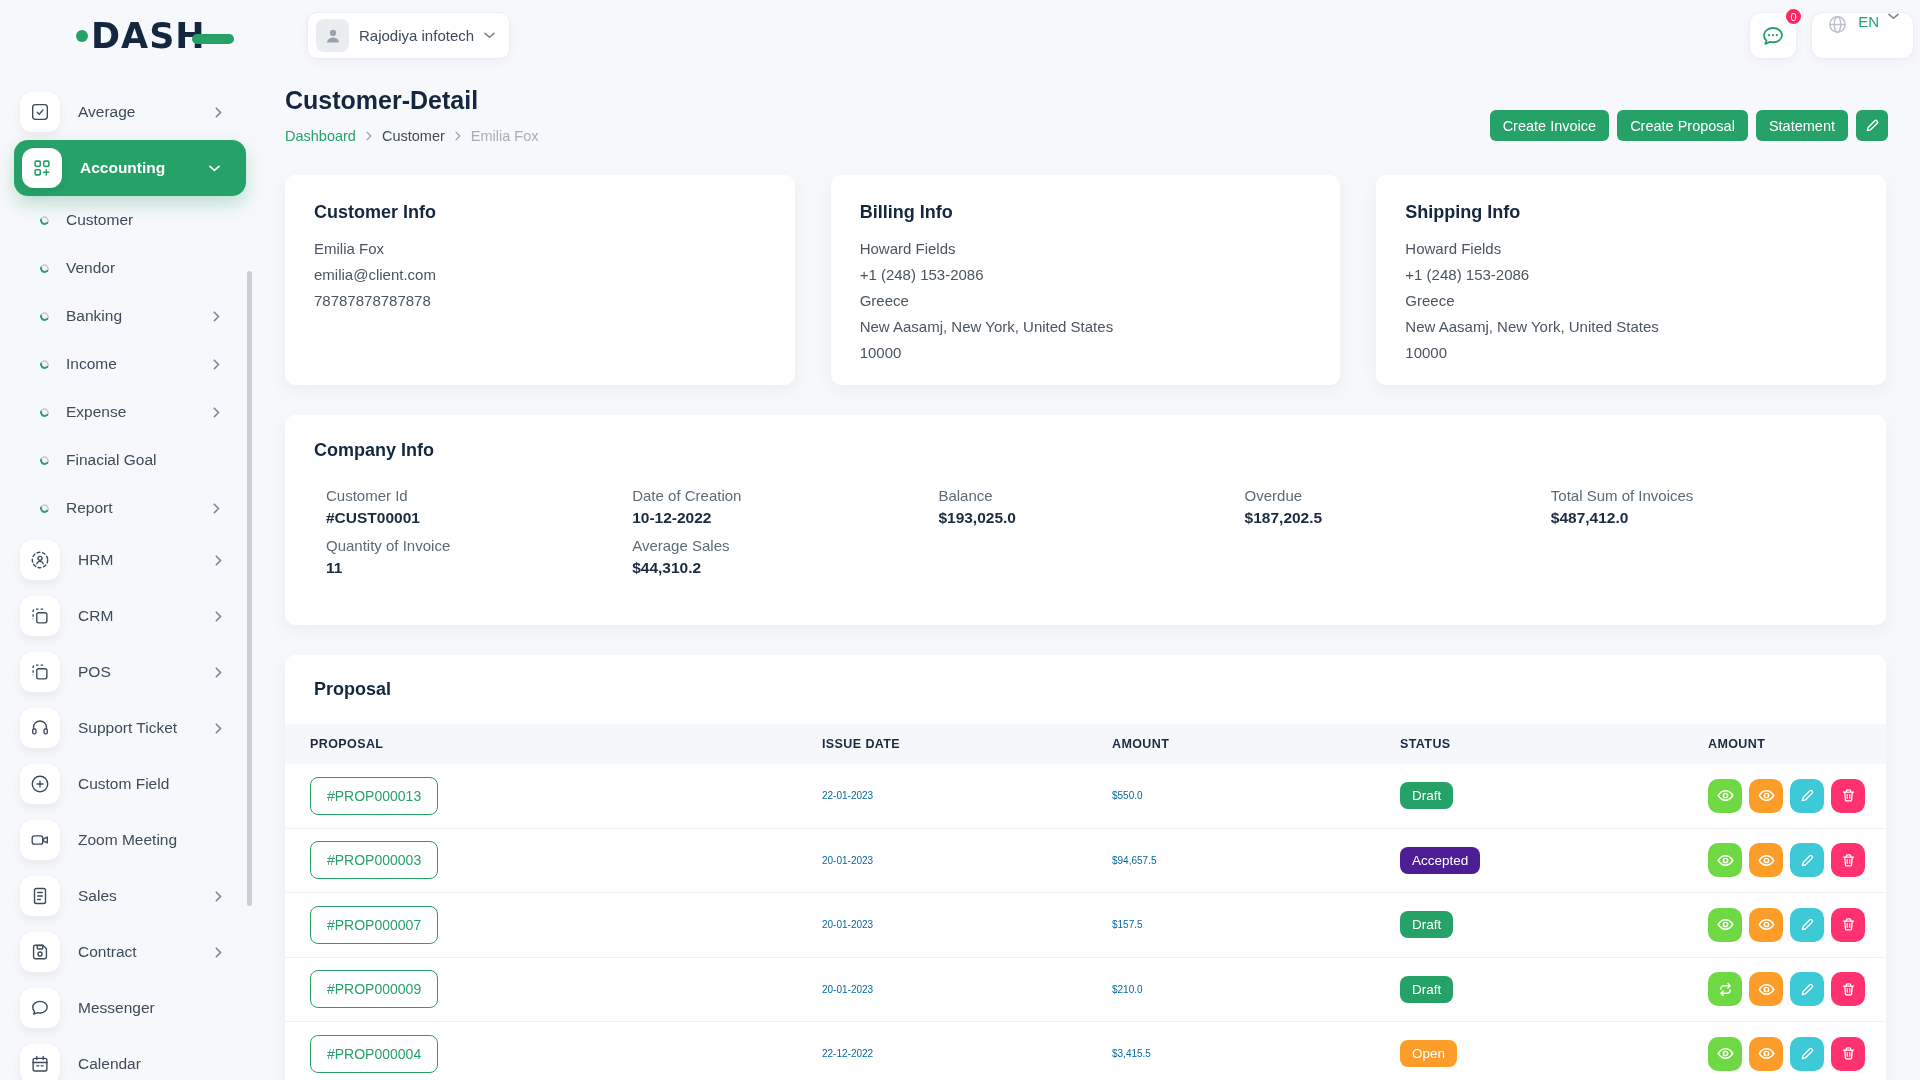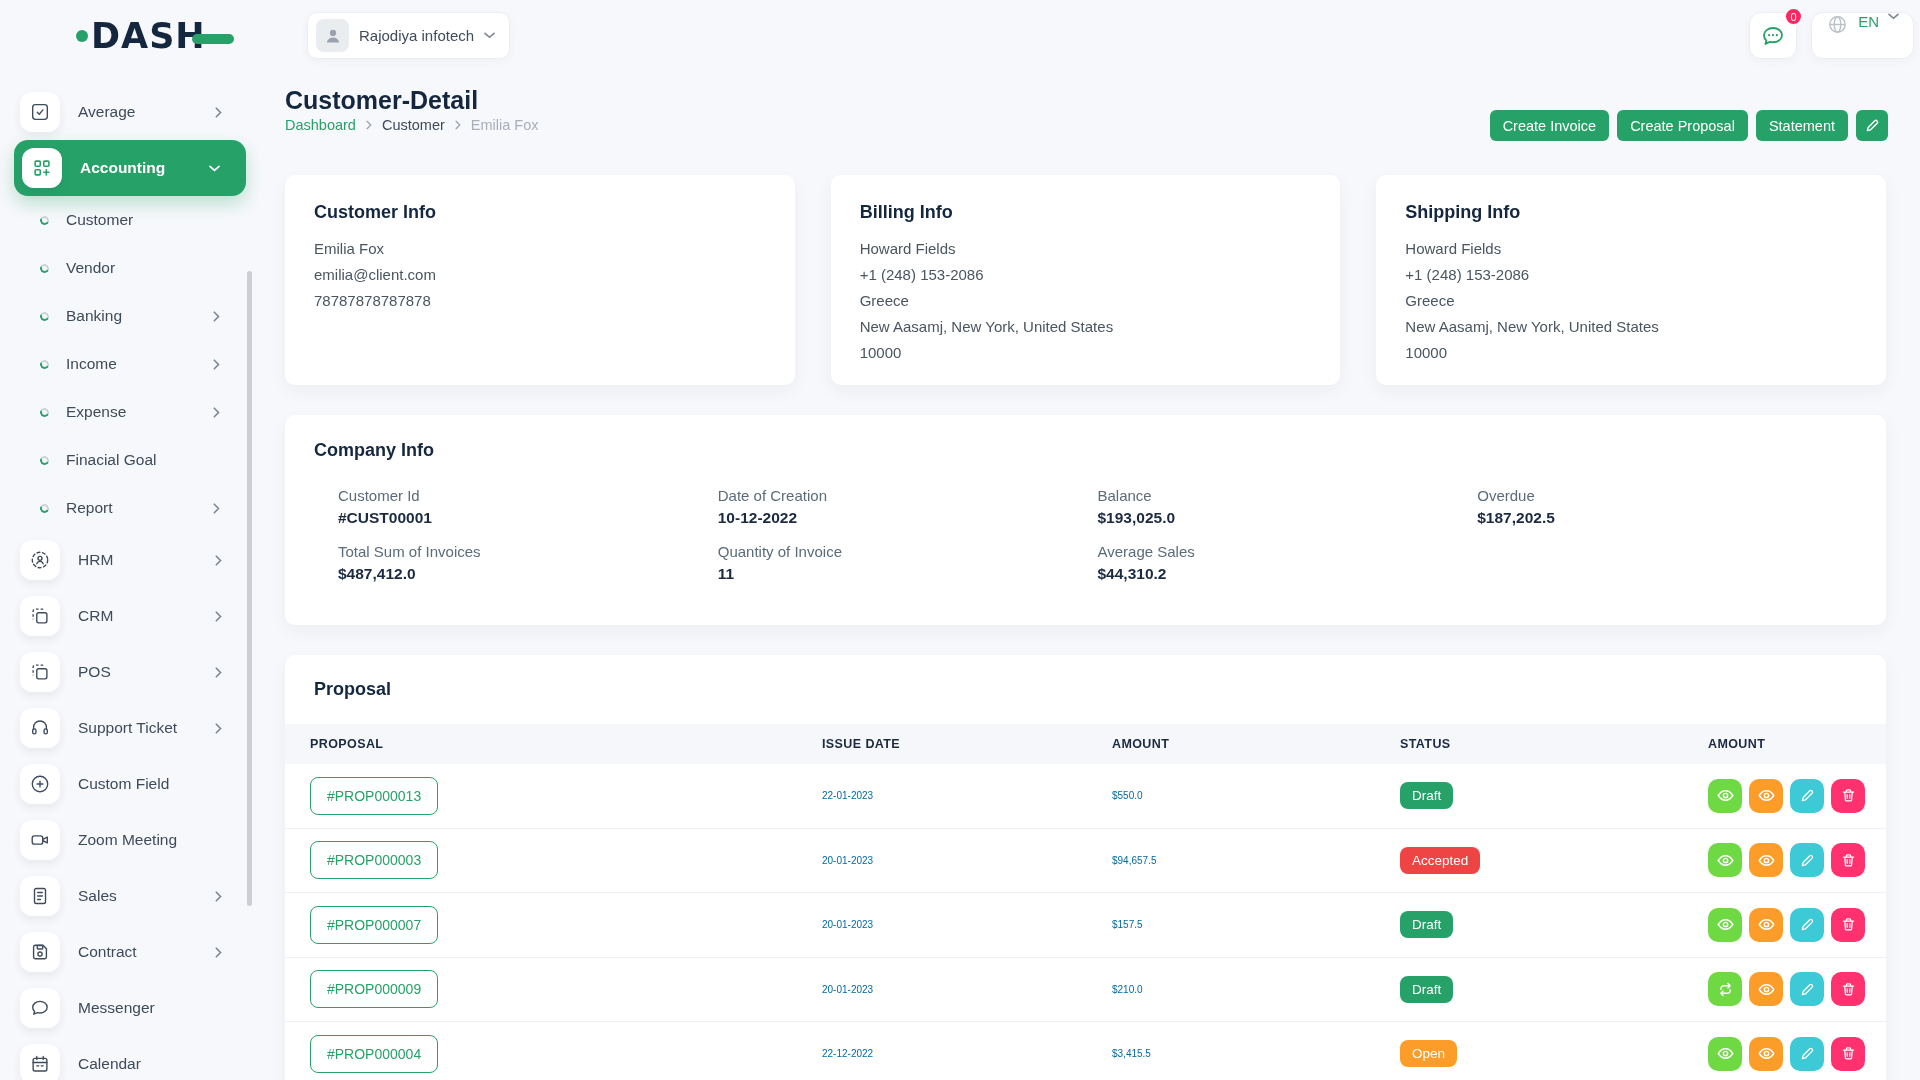--- a/index.html
+++ b/index.html
@@ -32,38 +32,38 @@
   .nav-item.active .nav-icon-card { margin-left:8px; }
   .nav-item.active .nav-label { color:#fff; font-weight:700; }
   .nav-item.active .nav-chev { right:26px; color:#fff; }
   .nav-sub { position:relative; height:48px; display:flex; align-items:center; cursor:pointer; }
   .sub-dot { width:9px; height:9px; margin-left:40px; border-radius:50%; border:2px solid #ccd2d8; border-bottom-color:#26a269; border-left-color:#26a269; transform:rotate(-20deg); }
   .sub-label { margin-left:17px; font-size:15.5px; color:#3e4b5b; }
   .scroll-thumb { position:absolute; left:247px; top:271px; width:5px; height:635px; border-radius:3px; background:#ccced4; cursor:pointer; }
 
   
   .page-title { position:absolute; left:285px; top:86px; font-size:25px; font-weight:700; color:#14273f; }
-  .breadcrumb { position:absolute; left:285px; top:117px; display:flex; align-items:center; gap:10px; font-size:14.5px; }
+  .breadcrumb { position:absolute; left:285px; top:128px; display:flex; align-items:center; gap:10px; font-size:14.5px; }
   .bc-link { color:#26a269; cursor:pointer; }
   .bc-mid { color:#3e4b5b; cursor:pointer; }
   .bc-cur { color:#a9aeb8; }
   .bc-sep { color:#9aa3ad; display:flex; }
   .page-actions { position:absolute; right:32px; top:110px; display:flex; gap:8px; }
   .btn-green { height:31px; background:#26a269; color:#fff; font-size:14.5px; border:none; border-radius:6px; padding:0 13px; cursor:pointer; font-family:Liberation Sans, sans-serif; display:flex; align-items:center; }
   .btn-icon { width:32px; justify-content:center; padding:0; }
 
   
   .card { background:#fff; border-radius:10px; box-shadow:0 6px 18px rgba(25,40,70,.05); }
   .info-row { position:absolute; left:285px; top:175px; width:1601px; height:210px; display:flex; gap:36px; }
   .info-card { flex:1; padding:27px 29px; }
   .card-title { font-size:18px; font-weight:700; color:#14273f; }
   .info-lines { margin-top:13px; font-size:15px; color:#4a5560; line-height:26px; }
 
   .company-card { position:absolute; left:285px; top:415px; width:1601px; height:210px; padding:25px 29px; }
-  .company-grid { margin-top:26px; margin-left:24px; display:grid; grid-template-columns:repeat(4,1fr); row-gap:16px; }
+  .company-grid { margin-top:26px; margin-left:12px; display:grid; grid-template-columns:repeat(5,1fr); row-gap:10px; }
   .field-label { font-size:15px; color:#5b6b79; }
   .field-value { margin-top:5px; font-size:15.5px; font-weight:700; color:#1b2a41; }
 
   
   .proposal-card { position:absolute; left:285px; top:655px; width:1601px; height:445px; padding-top:24px; overflow:hidden; }
   .proposal-title { font-size:18px; font-weight:700; color:#14273f; margin-left:29px; }
   .tbl-head { margin-top:24px; height:40px; background:#f5f7fa; display:grid; grid-template-columns:512px 290px 288px 308px 1fr; align-items:center; padding-left:25px; }
   .th { font-size:12.5px; font-weight:700; letter-spacing:.4px; color:#1b2a41; }
   .tbl-row { height:64.5px; display:grid; grid-template-columns:512px 290px 288px 308px 1fr; align-items:center; padding-left:25px; border-bottom:1px solid #eef0f4; }
   .cell-text { font-size:10px; color:#0369a1; }
@@ -479,21 +479,21 @@
               <path d="M2.5 4.3h11M5.7 4.3V3.1a1 1 0 0 1 1-1h2.6a1 1 0 0 1 1 1v1.2M4 4.3l.7 8.4a1.2 1.2 0 0 0 1.2 1.1h4.2a1.2 1.2 0 0 0 1.2-1.1l.7-8.4M6.6 7v4M9.4 7v4"></path>
             </svg>
           </button>
       </div>
     </div>
 
     <div class="tbl-row">
       <div><span class="prop-pill">#PROP000003</span></div>
       <div class="cell-text">20-01-2023</div>
       <div class="cell-text">$94,657.5</div>
-      <div><span class="status-badge" style="background: #ef4444;">Accepted</span></div>
+      <div><span class="status-badge" style="background: #4c1d95;">Accepted</span></div>
       <div class="actions-cell">
         <button class="abtn abtn-success">
             <svg width="17" height="17" viewBox="0 0 16 16" fill="none" stroke="#fff" stroke-width="1.4">
               <path d="M1.2 8S3.9 3.6 8 3.6 14.8 8 14.8 8 12.1 12.4 8 12.4 1.2 8 1.2 8z"></path>
               <circle cx="8" cy="8" r="2"></circle>
             </svg>
           </button>
         <button class="abtn abtn-warning">
             <svg width="17" height="17" viewBox="0 0 16 16" fill="none" stroke="#fff" stroke-width="1.4">
               <path d="M1.2 8S3.9 3.6 8 3.6 14.8 8 14.8 8 12.1 12.4 8 12.4 1.2 8 1.2 8z"></path>

